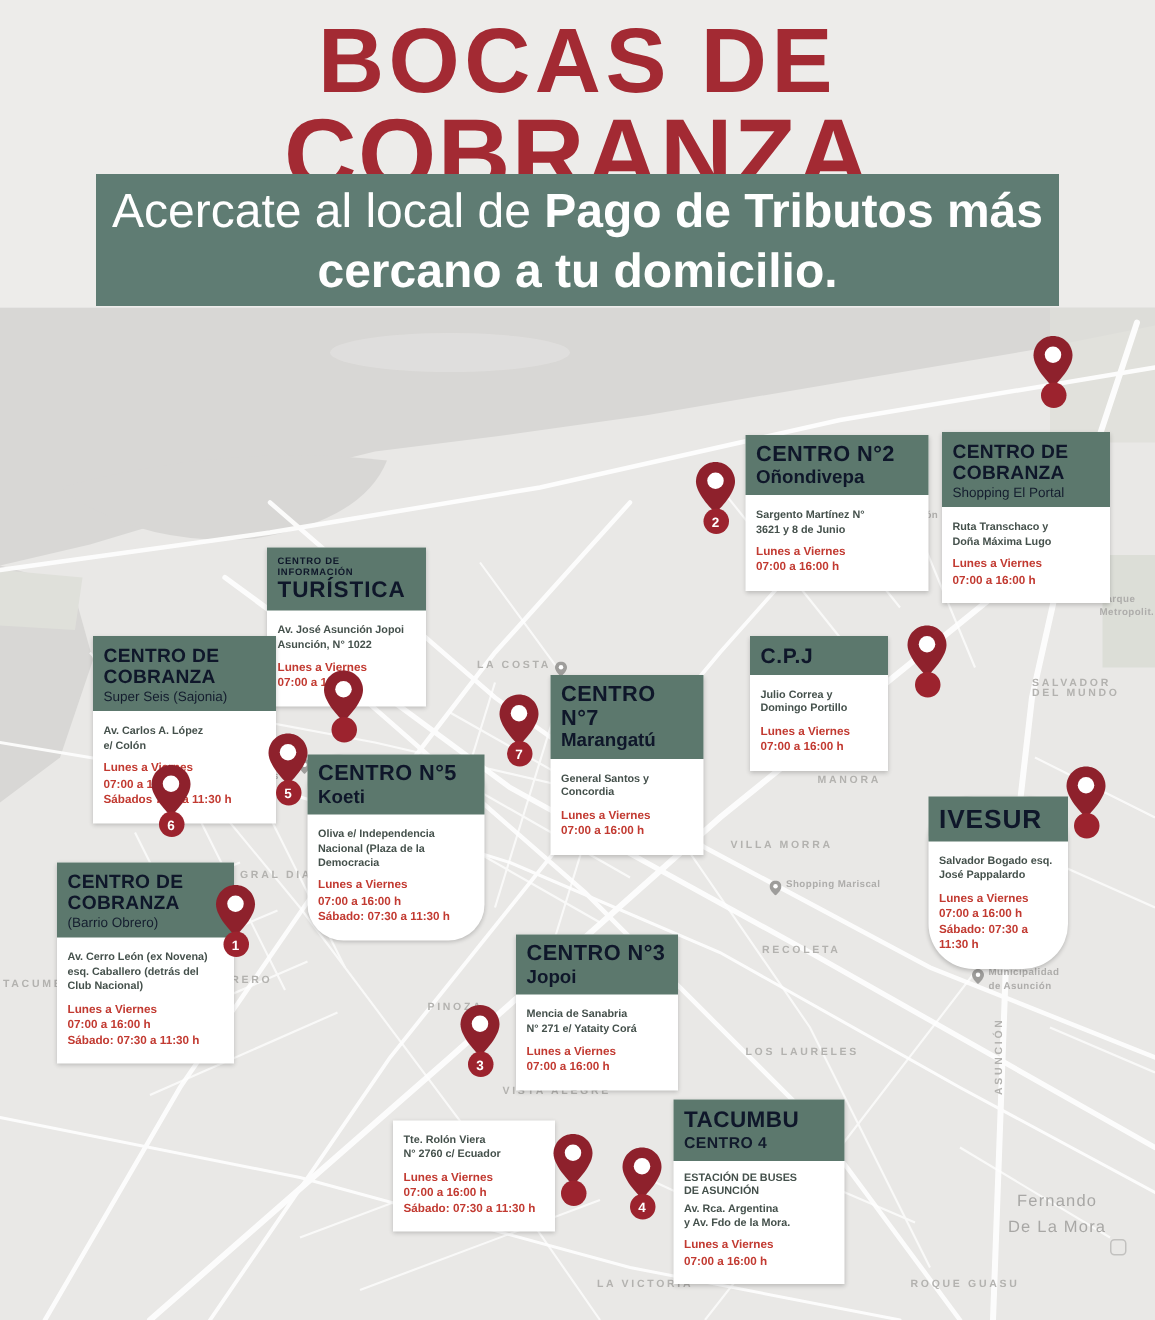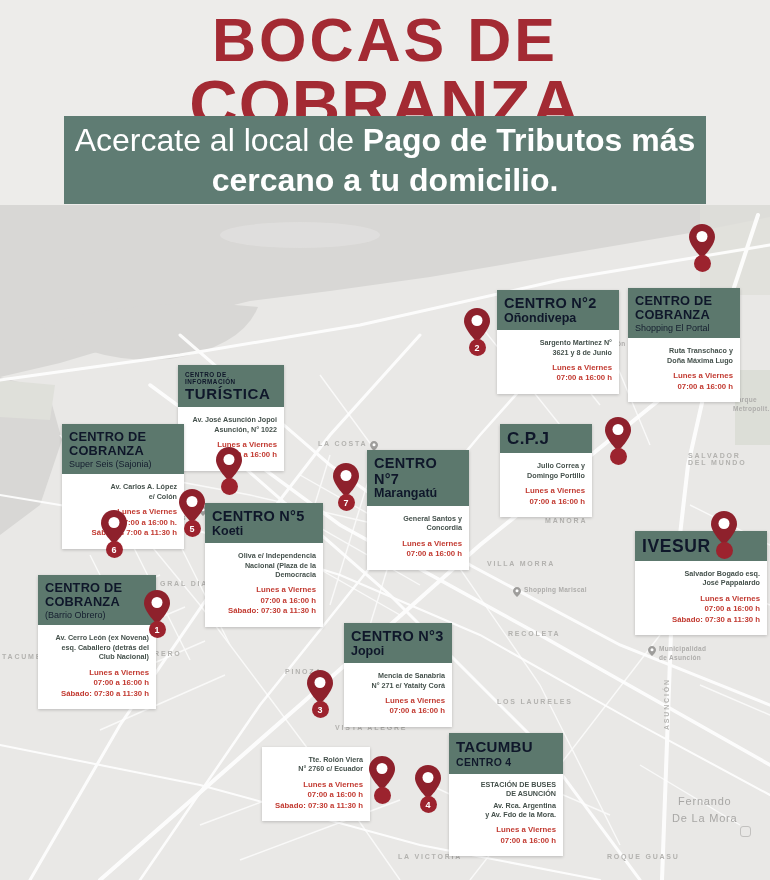--- a/index.html
+++ b/index.html
@@ -45,27 +45,27 @@
   .route-shield{position:absolute;width:11px;height:11px;border:1px solid #c2c1bf;border-radius:3px;z-index:2;}
 
   
   .card{position:absolute;background:#fff;z-index:4;box-shadow:0 1px 3px rgba(0,0,0,.2);}
   .card-header{background:var(--card-green);color:#0f172a;padding:6px 7px 5px;}
   .card-title{font-weight:700;line-height:1.08;}
   .v-num .l0{font-size:14.5px;letter-spacing:.3px;}
   .v-num .l1{font-size:12.5px;}
   .v-org .card-title{font-size:12.8px;letter-spacing:.2px;}
   .v-tur .card-title{font-size:15px;letter-spacing:.6px;}
-  .v-sm .card-title{font-size:17px;letter-spacing:.4px;}
+  .v-sm .card-title{font-size:14px;letter-spacing:.4px;}
   .v-lg .card-title{font-size:17.5px;letter-spacing:.6px;}
   .v-auto .l0{font-size:15px;letter-spacing:.3px;}
   .card-pre{font-size:6.3px;font-weight:700;letter-spacing:.5px;margin-bottom:1px;}
   .card-sub{font-size:9px;font-weight:400;opacity:.93;line-height:1.2;margin-top:1px;}
   .v-auto .card-sub{font-size:10.5px;font-weight:600;letter-spacing:.3px;opacity:.97;}
-  .card-body{padding:6px 7px 10px;text-align:right;}
+  .card-body{padding:6px 7px 10px;}
   .card-bold-line{font-size:7.2px;font-weight:700;color:var(--addr);line-height:1.3;}
   .card-address{margin-top:2px;}
   .card-address div{font-size:7.2px;font-weight:600;color:var(--addr);line-height:1.3;}
   .card-hours{margin-top:6px;}
   .card-hours div{font-size:7.8px;font-weight:700;color:var(--hours-red);line-height:1.35;}
 
   
   .pin{position:absolute;z-index:6;line-height:0;}
   .pin svg path{fill:var(--pin-red);}
   .pin-badge,.pin-dot{position:absolute;z-index:6;width:17px;height:17px;border-radius:50%;
@@ -330,39 +330,39 @@
           <div class="card-address">
             <div>Julio Correa y</div>
             <div>Domingo Portillo</div>
           </div>
           <div class="card-hours">
             <div>Lunes a Viernes</div>
             <div>07:00 a 16:00 h</div>
           </div>
         </div>
       </div>
-      <div class="card v-num" style="left: 205px; top: 503px; width: 118px;">
+      <div class="card v-num" style="left: 205px; top: 503px; width: 118px; border-radius: 24px;">
         <div class="card-header">
           <div class="card-title l0">CENTRO N°5</div>
           <div class="card-title l1">Koeti</div>
         </div>
         <div class="card-body">
           <div class="card-address">
             <div>Oliva e/ Independencia</div>
             <div>Nacional (Plaza de la</div>
             <div>Democracia</div>
           </div>
           <div class="card-hours">
             <div>Lunes a Viernes</div>
             <div>07:00 a 16:00 h</div>
             <div>Sábado: 07:30 a 11:30 h</div>
           </div>
         </div>
       </div>
-      <div class="card v-lg" style="left: 635px; top: 531px; width: 132px;">
+      <div class="card v-lg" style="left: 619px; top: 531px; width: 93px; border-radius: 30px;">
         <div class="card-header">
           <div class="card-title l0">IVESUR</div>
         </div>
         <div class="card-body">
           <div class="card-address">
             <div>Salvador Bogado esq.</div>
             <div>José Pappalardo</div>
           </div>
           <div class="card-hours">
             <div>Lunes a Viernes</div>

